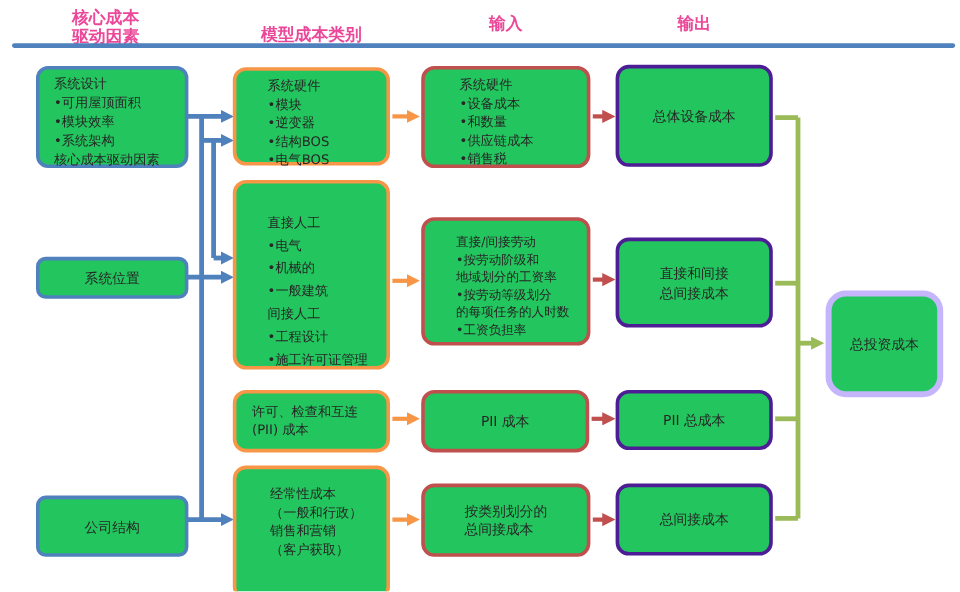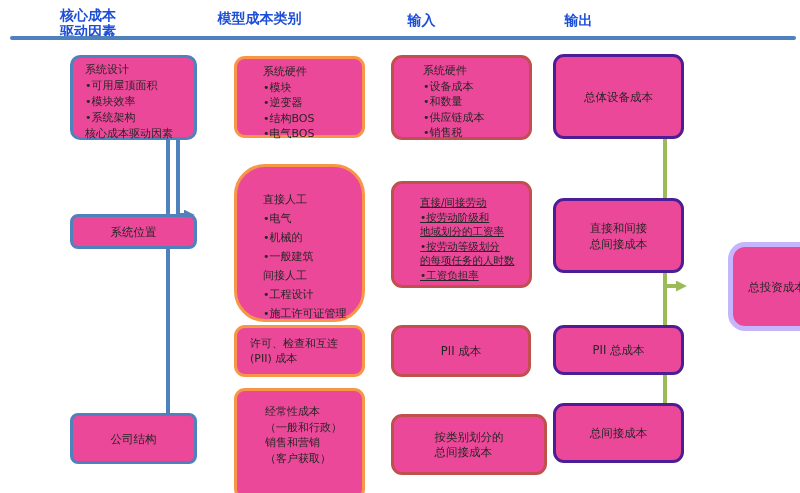--- a/index.html
+++ b/index.html
@@ -2,43 +2,43 @@
 <html><head>
 <meta charset="utf-8">
 <style>
   html,body{margin:0;padding:0;background:#fff;}
   #canvas{
     position:relative;width:800px;height:493px;background:#ffffff;overflow:hidden;
     font-family:"DejaVu Sans","Liberation Sans",sans-serif;color:#262626;
   }
   .hdr{
     position:absolute;font-weight:bold;font-size:14px;line-height:16px;
-    text-align:center;white-space:pre-line;color:#1d4ed8;
+    text-align:center;white-space:pre-line;color:#ec4899;
   }
   .rule{position:absolute;left:10px;top:36px;width:786px;height:4px;background:#4F81BD;border-radius:2px;}
   .box{
-    position:absolute;background:#ec4899;box-sizing:border-box;
-    font-size:11px;line-height:16px;white-space:pre-line;margin-left:40px;
+    position:absolute;background:#22c55e;box-sizing:border-box;
+    font-size:11px;line-height:16px;white-space:pre-line;
   }
   .blue{border:3px solid #4F81BD;border-radius:10px;}
   .orange{border:3px solid #F79646;border-radius:11px;}
   .red{border:3px solid #C0504D;border-radius:11px;}
   .green{border:3px solid #4c1d95;border-radius:11px;}
   .dkgreen{border:5px solid #c4b5fd;border-radius:17px;}
   .center{display:flex;align-items:center;justify-content:center;text-align:left;font-size:11.5px;}
   svg.wires{position:absolute;left:0;top:0;width:800px;height:493px;pointer-events:none;}
 </style>
 </head>
 <body>
 
 <div id="canvas">
 
   <div class="hdr" style="left:28px;top:7px;width:120px;">核心成本
 驱动因素</div>
-  <div class="hdr" style="left:194px;top:10px;width:131px;">模型成本类别</div>
+  <div class="hdr" style="left:194px;top:21px;width:131px;">模型成本类别</div>
   <div class="hdr" style="left:351px;top:12px;width:141px;text-align:center;">输入</div>
   <div class="hdr" style="left:513px;top:12px;width:131px;">输出</div>
   <div class="rule"></div>
 
   <svg class="wires" viewBox="0 0 800 493">
     <defs>
       <marker id="ab" viewBox="0 0 10 10" refX="1" refY="5" markerWidth="11" markerHeight="11" orient="auto" markerUnits="userSpaceOnUse">
           <path d="M0,0L10,5L0,10z" fill="#4F81BD"></path>
         </marker>
       <marker id="ao" viewBox="0 0 10 10" refX="1" refY="5" markerWidth="11" markerHeight="11" orient="auto" markerUnits="userSpaceOnUse">
@@ -92,47 +92,47 @@
 •系统架构
 核心成本驱动因素</div>
   <div class="box blue center" style="left:30px;top:214px;width:127px;height:35px;border-radius:8px;">系统位置</div>
   <div class="box blue center" style="left:30px;top:413px;width:127px;height:51px;border-radius:8px;">公司结构</div>
 
   <div class="box orange" style="left:194px;top:56px;width:131px;height:82px;padding:5px 2px 0 26px;line-height:15.5px;">系统硬件
 •模块
 •逆变器
 •结构BOS
 •电气BOS</div>
-  <div class="box orange" style="left:194px;top:164px;width:131px;height:158px;padding:23px 2px 0 26px;line-height:19px;border-radius:31px;">直接人工
+  <div class="box orange" style="left:194px;top:150px;width:131px;height:158px;padding:23px 2px 0 26px;line-height:19px;">直接人工
 •电气
 •机械的
 •一般建筑
 间接人工
 •工程设计
 •施工许可证管理</div>
   <div class="box orange" style="left:194px;top:325px;width:131px;height:52px;padding:8px 12px 0 13px;line-height:15px;">许可、检查和互连
 (PII) 成本</div>
   <div class="box orange" style="left:194px;top:388px;width:131px;height:112px;padding:13px 2px 0 28px;line-height:15.5px;">经常性成本
 （一般和行政）
 销售和营销
 （客户获取）</div>
 
   <div class="box red" style="left:351px;top:55px;width:141px;height:85px;padding:5px 2px 0 29px;line-height:15.5px;">系统硬件
 •设备成本
 •和数量
 •供应链成本
 •销售税</div>
-  <div class="box red" style="left:351px;top:181px;width:141px;height:107px;padding:11px 2px 0 26px;font-size:10.5px;line-height:14.5px;text-decoration:underline;">直接/间接劳动
+  <div class="box red" style="left:351px;top:181px;width:141px;height:107px;padding:11px 2px 0 26px;font-size:10.5px;line-height:14.5px;">直接/间接劳动
 •按劳动阶级和
 地域划分的工资率
 •按劳动等级划分
 的每项任务的人时数
 •工资负担率</div>
   <div class="box red center" style="left:351px;top:325px;width:140px;height:52px;">PII 成本</div>
-  <div class="box red center" style="left:351px;top:414px;width:156px;height:61px;line-height:15px;">按类别划分的
+  <div class="box red center" style="left:351px;top:403px;width:141px;height:61px;line-height:15px;">按类别划分的
 总间接成本</div>
 
   <div class="box green center" style="left:513px;top:54px;width:131px;height:85px;">总体设备成本</div>
   <div class="box green center" style="left:513px;top:198px;width:131px;height:75px;line-height:16px;">直接和间接
 总间接成本</div>
   <div class="box green center" style="left:513px;top:325px;width:131px;height:50px;">PII 总成本</div>
   <div class="box green center" style="left:513px;top:403px;width:131px;height:60px;">总间接成本</div>
 
   <div class="box dkgreen center" style="left:688px;top:242px;width:98px;height:89px;">总投资成本</div>
 

